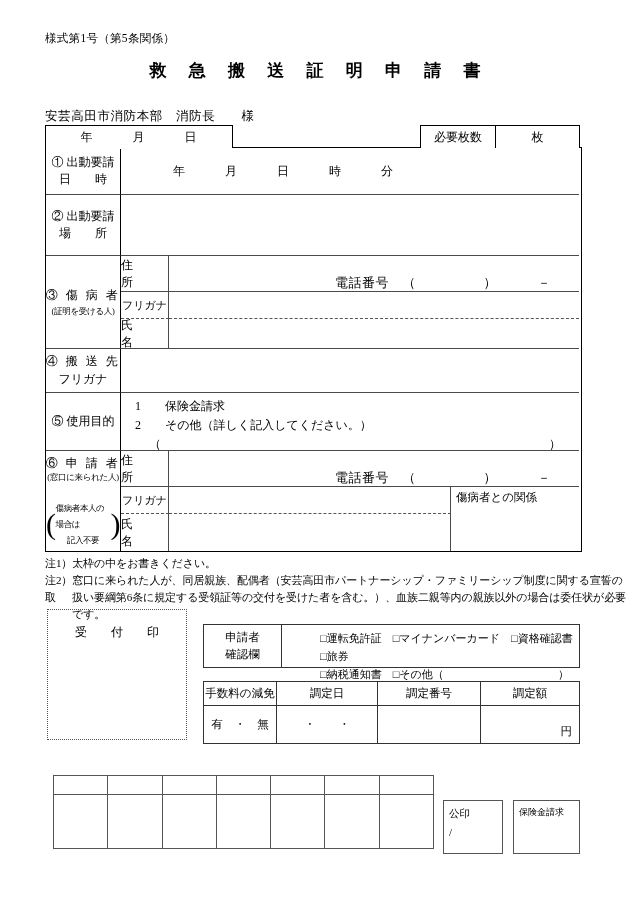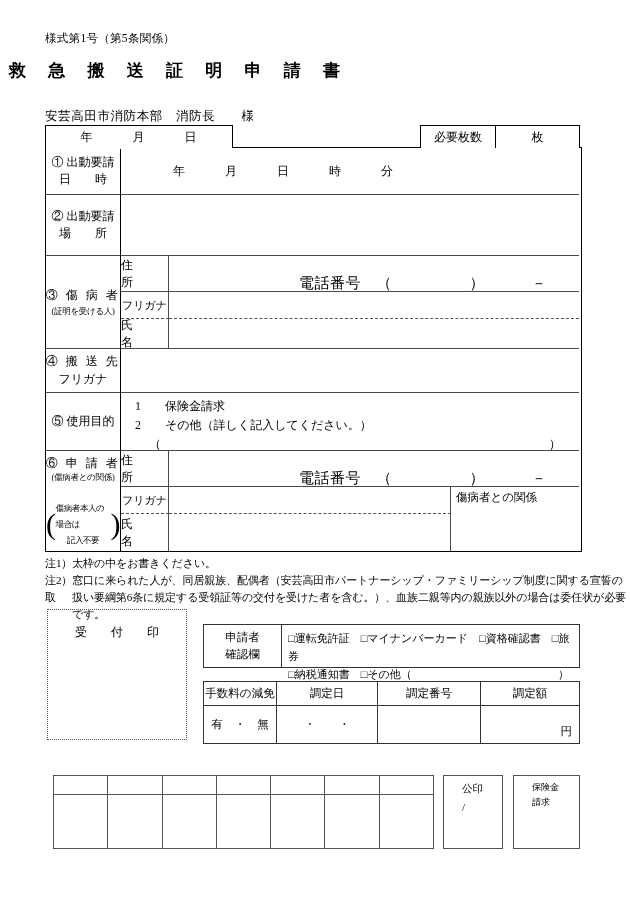--- a/index.html
+++ b/index.html
@@ -31,20 +31,21 @@
 
   
   #form-code {
     left: 45px; top: 31px;
     font-size: 11.5px;
     letter-spacing: .3px;
   }
   #doc-title {
     left: 0; top: 59px;
     width: 630px;
+    text-align: center;
     font-size: 17px;
     font-weight: bold;
     letter-spacing: 9px;
     text-indent: 9px;
   }
   #addressee {
     left: 45px; top: 108px;
     font-size: 12.5px;
     letter-spacing: .6px;
   }
@@ -122,22 +123,23 @@
   
   .top-mask {
     position: absolute;
     background: #fff;
     height: 3px;
     z-index: 2;
   }
 
   
   .phone {
-    font-size: 15px;
+    font-size: 13px;
     letter-spacing: .5px;
+    margin-left: 36px;
   }
 
   
   .note {
     position: absolute;
     font-size: 11px;
     line-height: 1.55;
     letter-spacing: -.1px;
   }
 
@@ -159,20 +161,21 @@
 
   
   #id-confirm {
     position: absolute;
     left: 203px; top: 624px;
     width: 377px; height: 44px;
     border: 1.2px solid #333;
     box-sizing: border-box;
     display: flex;
     font-size: 11px;
+    gap: 32px;
   }
   #id-confirm .head {
     width: 78px;
     border-right: 1.2px solid #333;
     box-sizing: border-box;
     display: flex; flex-direction: column;
     align-items: center; justify-content: center;
     line-height: 1.5;
     font-size: 11.5px;
   }
@@ -226,23 +229,23 @@
     flex: 1;
     border-right: 1px solid #555;
     box-sizing: border-box;
   }
   #bottom-grid .c:last-child { border-right: none; }
 
   .seal-box {
     position: absolute;
     border: 1.2px solid #555;
     box-sizing: border-box;
-    top: 775px;
-    height: 74px;
-    padding: 4px 18px;
+    top: 800px;
+    height: 54px;
+    padding: 4px 5px;
     font-size: 10.5px;
     line-height: 1.7;
   }
   #official-seal { left: 443px; width: 60px; }
   #receipt-seal  { left: 513px; width: 67px; font-size: 9px; }
   #official-seal .slash { font-size: 11px; }
 </style>
 </head>
 <body>
 
@@ -325,21 +328,21 @@
         <span>（</span>
         <span style="position:absolute; right:18px; top:0;">）</span>
       </div>
     </div>
 
     <div class="cell bold-r" style="left:0; top:303px; width:75px; height:100px; display:flex; flex-direction:column; align-items:center; padding-top:4px;">
       <div class="nowrap sp2" style="font-size:12px;">
         <span>⑥</span>
         <span>申 請 者</span>
       </div>
-      <div class="nowrap" style="font-size:8.5px; letter-spacing:-.3px;">(傷病者との関係)</div>
+      <div class="nowrap" style="font-size:8.5px; letter-spacing:-.3px;">(窓口に来られた人)</div>
       <div style="margin-top:16px; display:flex; align-items:center; font-size:8.5px; letter-spacing:-.4px;">
         <span style="font-size:30px; font-weight:300; line-height:0.8;">(</span>
         <span style="display:flex; flex-direction:column; align-items:center; line-height:1.9;">
           <span>傷病者本人の場合は</span>
           <span>記入不要</span>
         </span>
         <span style="font-size:30px; font-weight:300; line-height:0.8;">)</span>
       </div>
     </div>
 

